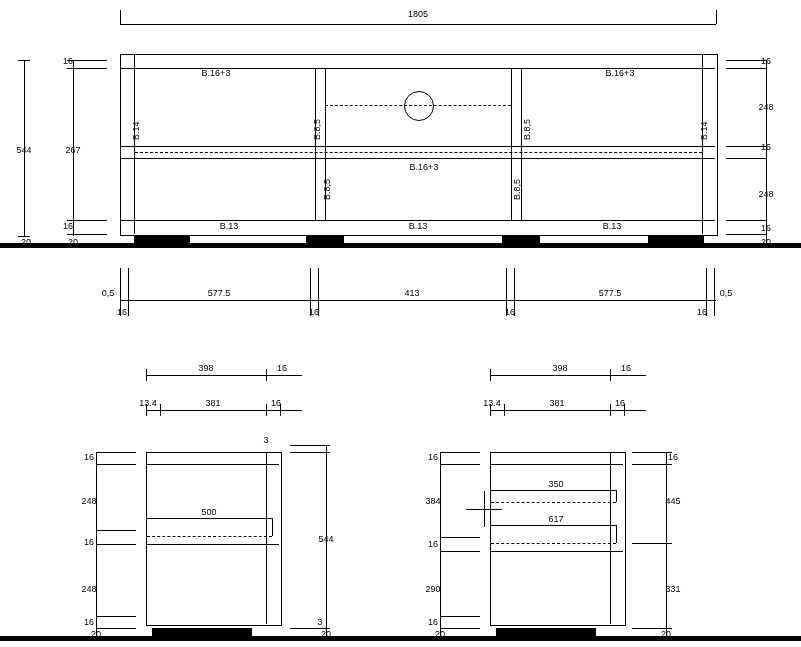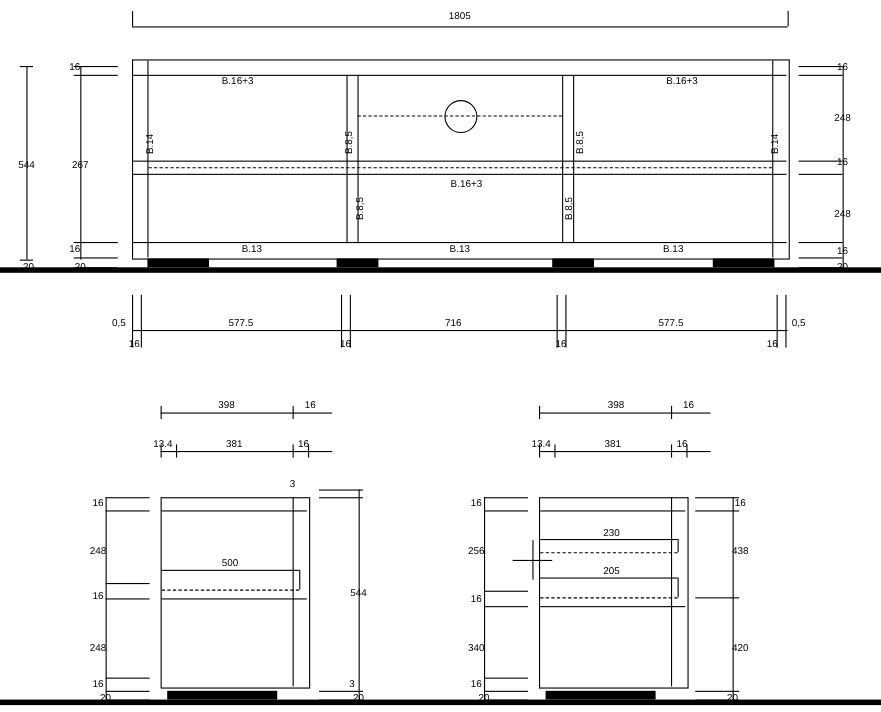--- a/index.html
+++ b/index.html
@@ -108,21 +108,21 @@
   <div class="ln v" style="left:310px;top:268px;height:48px;"></div>
   <div class="ln v" style="left:318px;top:268px;height:48px;"></div>
   <div class="ln v" style="left:506px;top:268px;height:48px;"></div>
   <div class="ln v" style="left:514px;top:268px;height:48px;"></div>
   <div class="ln v" style="left:706px;top:268px;height:48px;"></div>
   <div class="ln v" style="left:714px;top:268px;height:48px;"></div>
   <div class="ln h" style="left:120px;top:300px;width:596px;"></div>
 
   <div class="lbl c" style="left:108px;top:289px;">0,5</div>
   <div class="lbl c" style="left:219px;top:289px;">577.5</div>
-  <div class="lbl c" style="left:412px;top:289px;">716</div>
+  <div class="lbl c" style="left:412px;top:289px;">413</div>
   <div class="lbl c" style="left:610px;top:289px;">577.5</div>
   <div class="lbl c" style="left:726px;top:289px;">0,5</div>
   <div class="lbl c" style="left:122px;top:308px;">16</div>
   <div class="lbl c" style="left:314px;top:308px;">16</div>
   <div class="lbl c" style="left:510px;top:308px;">16</div>
   <div class="lbl c" style="left:702px;top:308px;">16</div>
 
   <div class="ln h" style="left:146px;top:375px;width:120px;"></div>
   <div class="ln v" style="left:146px;top:369px;height:12px;"></div>
   <div class="ln v" style="left:266px;top:369px;height:12px;"></div>
@@ -191,52 +191,52 @@
   <div class="lbl c" style="left:492px;top:399px;">13.4</div>
   <div class="lbl c" style="left:557px;top:399px;">381</div>
   <div class="lbl c" style="left:620px;top:399px;">16</div>
 
   <div class="panel" style="left:490px;top:452px;width:134px;height:172px;"></div>
   <div class="ln h" style="left:491px;top:464px;width:132px;"></div>
   <div class="ln v" style="left:610px;top:452px;height:172px;"></div>
   <div class="ln h" style="left:491px;top:490px;width:125px;"></div>
   <div class="ln v" style="left:616px;top:490px;height:12px;"></div>
   <div class="dash-h" style="left:491px;top:502px;width:125px;"></div>
-  <div class="lbl c" style="left:556px;top:480px;">230</div>
+  <div class="lbl c" style="left:556px;top:480px;">350</div>
 
   <div class="ln h" style="left:491px;top:525px;width:125px;"></div>
   <div class="ln v" style="left:616px;top:525px;height:18px;"></div>
   <div class="dash-h" style="left:491px;top:543px;width:125px;"></div>
   <div class="ln h" style="left:491px;top:551px;width:132px;"></div>
-  <div class="lbl c" style="left:556px;top:515px;">205</div>
+  <div class="lbl c" style="left:556px;top:515px;">617</div>
 
   <div class="ln h" style="left:466px;top:509px;width:36px;"></div>
   <div class="ln v" style="left:484px;top:491px;height:36px;"></div>
 
   <div class="blk" style="left:496px;top:628px;width:100px;height:8px;"></div>
 
   <div class="ln h" style="left:440px;top:452px;width:40px;"></div>
   <div class="ln h" style="left:440px;top:464px;width:40px;"></div>
   <div class="ln h" style="left:440px;top:537px;width:40px;"></div>
   <div class="ln h" style="left:440px;top:551px;width:40px;"></div>
   <div class="ln h" style="left:440px;top:616px;width:40px;"></div>
   <div class="ln h" style="left:440px;top:628px;width:40px;"></div>
   <div class="ln h" style="left:440px;top:636px;width:40px;"></div>
   <div class="ln v" style="left:440px;top:452px;height:184px;"></div>
   <div class="lbl c" style="left:433px;top:453px;">16</div>
-  <div class="lbl c" style="left:433px;top:497px;">256</div>
+  <div class="lbl c" style="left:433px;top:497px;">384</div>
   <div class="lbl c" style="left:433px;top:540px;">16</div>
-  <div class="lbl c" style="left:433px;top:585px;">340</div>
+  <div class="lbl c" style="left:433px;top:585px;">290</div>
   <div class="lbl c" style="left:433px;top:618px;">16</div>
   <div class="lbl c" style="left:440px;top:630px;">20</div>
 
   <div class="ln v" style="left:666px;top:452px;height:184px;"></div>
   <div class="ln h" style="left:632px;top:452px;width:40px;"></div>
   <div class="ln h" style="left:632px;top:464px;width:40px;"></div>
   <div class="ln h" style="left:632px;top:543px;width:40px;"></div>
   <div class="ln h" style="left:632px;top:628px;width:40px;"></div>
   <div class="ln h" style="left:632px;top:636px;width:40px;"></div>
   <div class="lbl c" style="left:673px;top:453px;">16</div>
-  <div class="lbl c" style="left:673px;top:497px;">438</div>
-  <div class="lbl c" style="left:673px;top:585px;">420</div>
+  <div class="lbl c" style="left:673px;top:497px;">445</div>
+  <div class="lbl c" style="left:673px;top:585px;">331</div>
   <div class="lbl c" style="left:666px;top:630px;">20</div>
 
 </div>
 
 </body></html>

